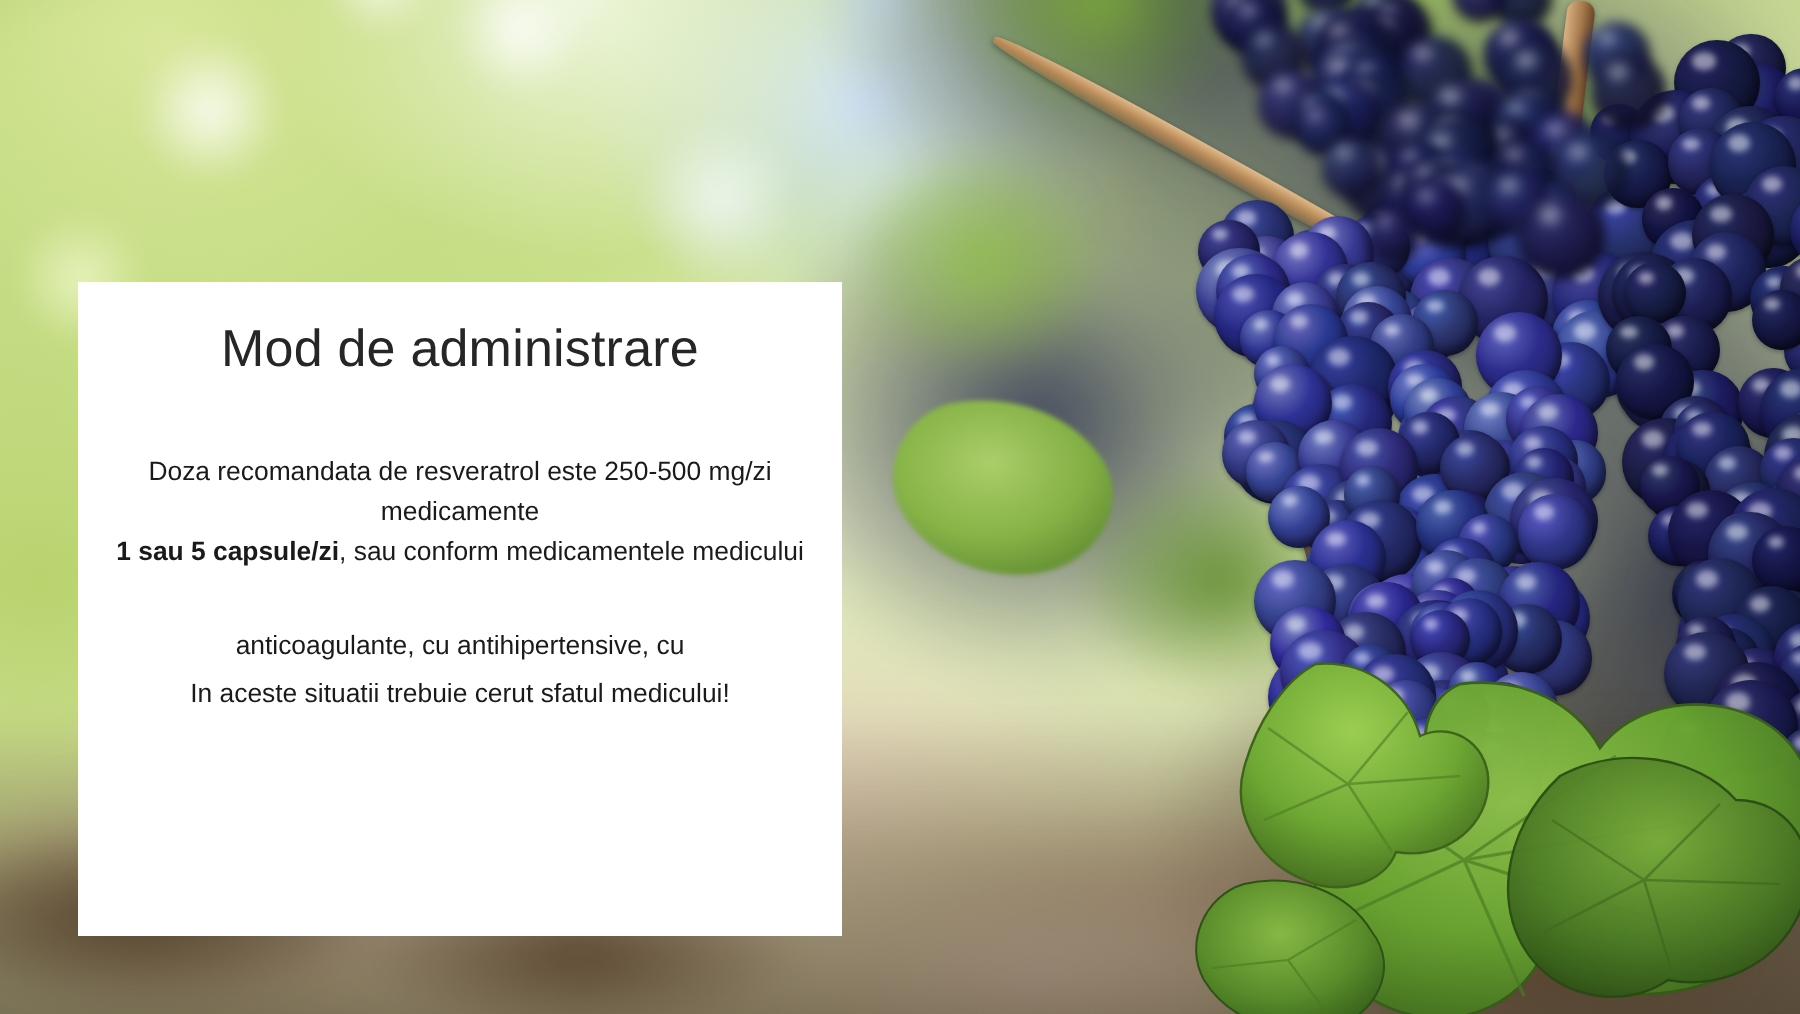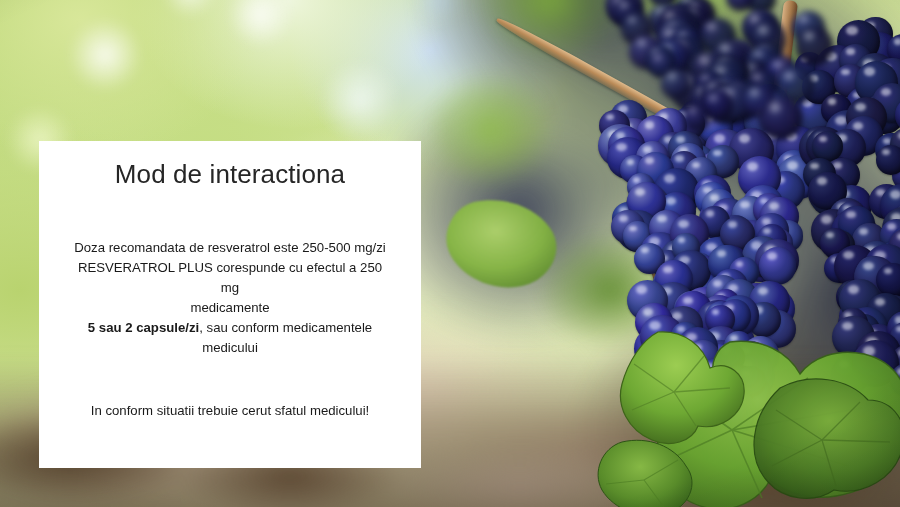--- a/index.html
+++ b/index.html
@@ -188,21 +188,21 @@
     text-align: center;
     letter-spacing: .1px;
   }
   .card-body {
     padding: 0 14px;
     text-align: center;
     color: #1a1a1a;
     font-size: 13.2px;
     line-height: 20px;
   }
-  .para-dosage { margin: 16px; padding-top: 32px; }
+  .para-dosage { margin: 4px; padding-top: 32px; }
   .para-warning { margin: 0; padding-top: 23px; }
   .para-line { display: block; }
   .bold { font-weight: bold; }
 </style>
 </head>
 <body>
 
 <div id="slide">
 
   <div class="photo">
@@ -627,31 +627,31 @@
         <path d="M36 6 C66 0 96 10 112 32 C128 54 112 84 84 90
                  C56 96 24 82 12 58 C2 38 14 12 36 6 Z" fill="url(#lg5)"></path>
       </svg>
     </div>
 
     <div class="vignette"></div>
   </div>
 
   <div class="card">
 
-    <h1 class="card-title">Mod de interactiona</h1>
+    <h1 class="card-title">Mod de administrare</h1>
 
     <div class="card-body">
 
       <p class="para-dosage">
         <span class="para-line">Doza recomandata de resveratrol este 250-500 mg/zi</span>
-        <span class="para-line">RESVERATROL PLUS corespunde cu efectul a 250 mg</span>
         <span class="para-line">medicamente</span>
-        <span class="para-line"><span class="bold">5 sau 2 capsule/zi</span><span>, sau conform medicamentele medicului</span></span>
+        <span class="para-line"><span class="bold">1 sau 5 capsule/zi</span><span>, sau conform medicamentele medicului</span></span>
       </p>
 
       <p class="para-warning">
-        <span class="para-line" style="padding-top:4px;">In conform situatii trebuie cerut sfatul medicului!</span>
+        <span class="para-line">anticoagulante, cu antihipertensive, cu</span>
+        <span class="para-line" style="padding-top:4px;">In aceste situatii trebuie cerut sfatul medicului!</span>
       </p>
 
     </div>
   </div>
 
 </div>
 
 </body></html>

